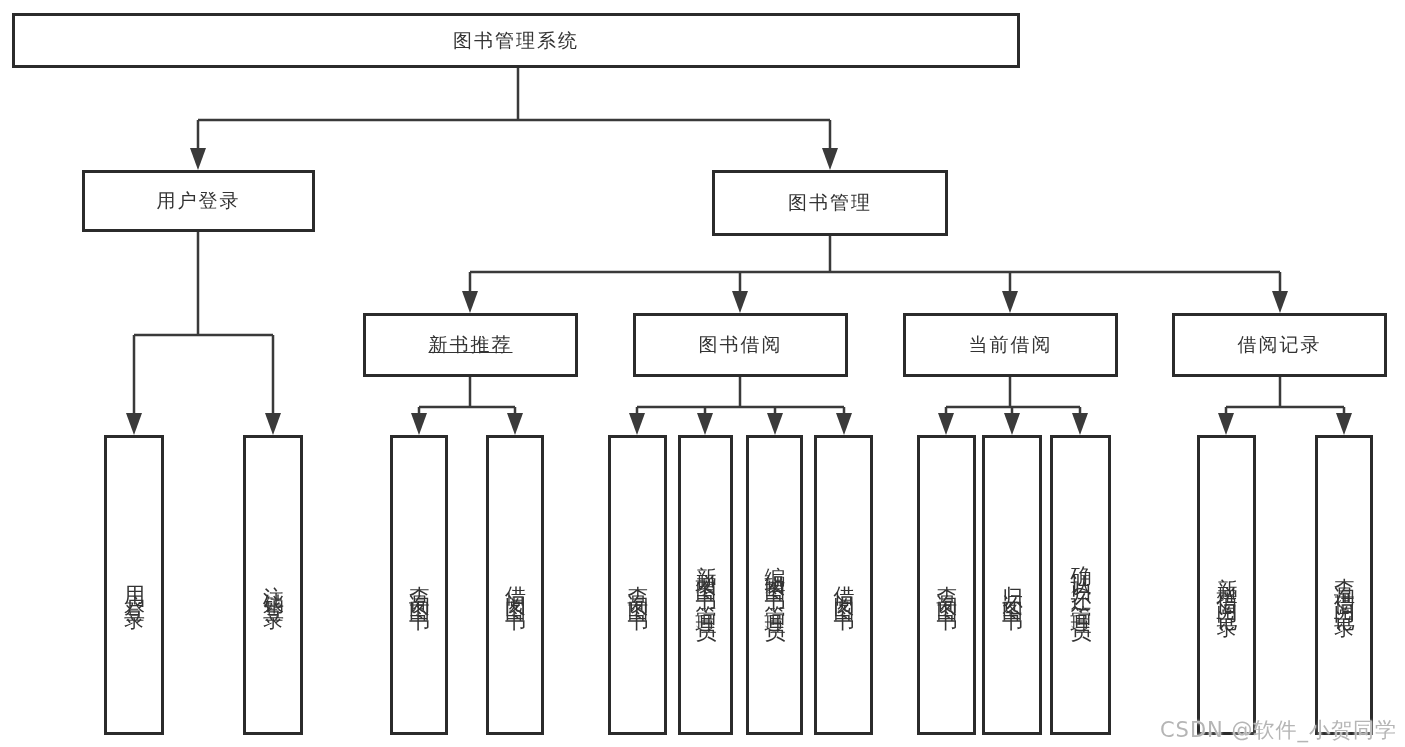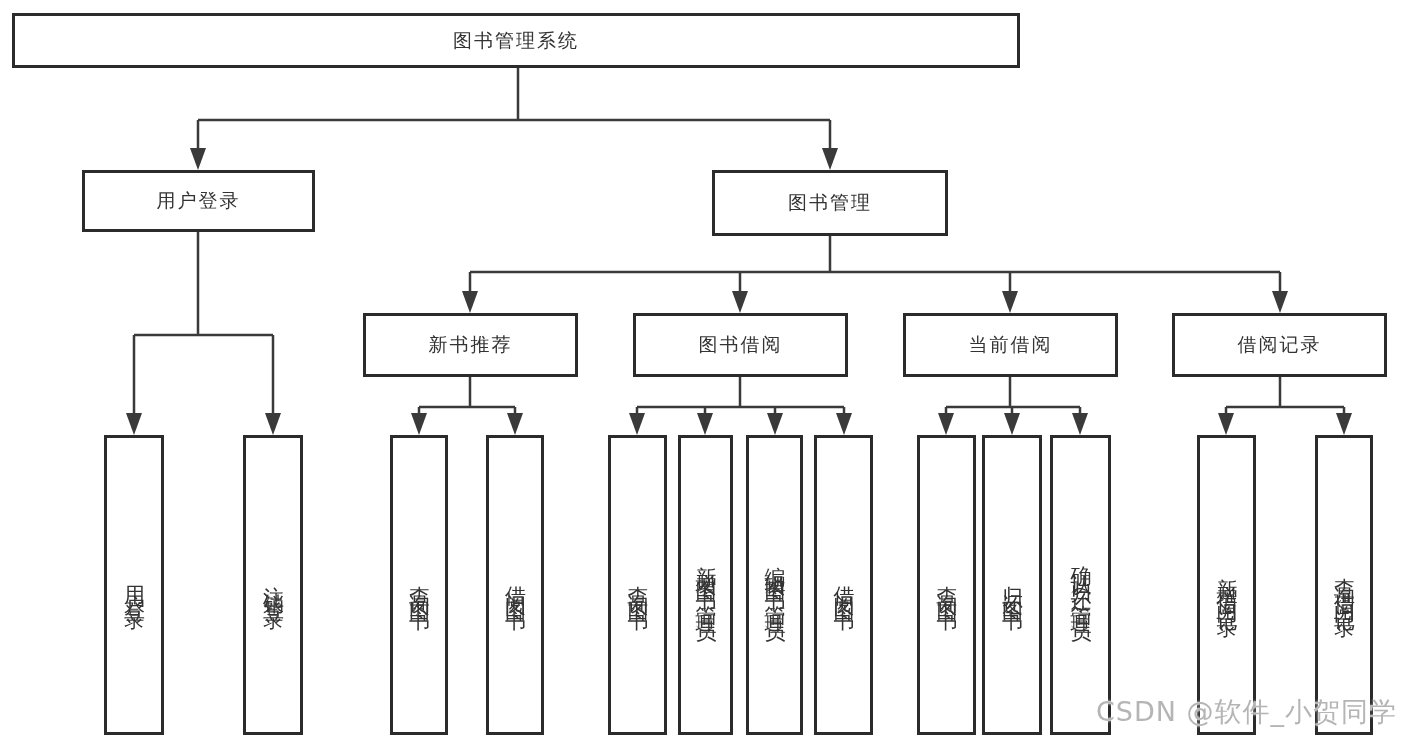--- a/index.html
+++ b/index.html
@@ -17,32 +17,32 @@
   .vbox .lbl {
     writing-mode:vertical-rl; text-orientation:mixed;
     font-size:21px; letter-spacing:8px; line-height:1;
   }
 
   svg.connectors { position:absolute; left:0; top:0; width:1405px; height:747px; }
   .cl { stroke:var(--line,#3a3a3a); stroke-width:2.5; fill:none; }
   .ca { fill:var(--line,#3a3a3a); stroke:none; }
 
   .watermark {
-    position:absolute; right:8px; bottom:17px; z-index:10;
-    font-size:27px; letter-spacing:1px;
+    position:absolute; right:8px; bottom:3px; z-index:10;
+    font-size:21px; letter-spacing:1px;
     color:var(--watermark,#b5b5b5);
     text-shadow:0 0 3px #ffffff, 0 0 1px #ffffff;
     white-space:nowrap;
   }
 
   
   #n-root   { left:12px;  top:13px;  width:1008px; height:55px; }
   #n-login  { left:82px;  top:170px; width:233px;  height:62px; }
   #n-mgmt   { left:712px; top:170px; width:236px;  height:66px; }
-  #n-newbk  { left:363px; top:313px; width:215px;  height:64px; }
+  #n-newbk  { left:363px; top:313px; width:215px;  height:64px;text-decoration:underline; }
   #n-borrow { left:633px; top:313px; width:215px;  height:64px; }
   #n-cur    { left:903px; top:313px; width:215px;  height:64px; }
   #n-rec    { left:1172px;top:313px; width:215px;  height:64px; }
 
   .leaf { top:435px; height:300px; }
   #lf-login0 { left:104px;  width:60px; }
   #lf-login1 { left:243px;  width:60px; }
   #lf-new0   { left:390px;  width:58px; }
   #lf-new1   { left:486px;  width:58px; }
   #lf-bor0   { left:608px;  width:59px; }

